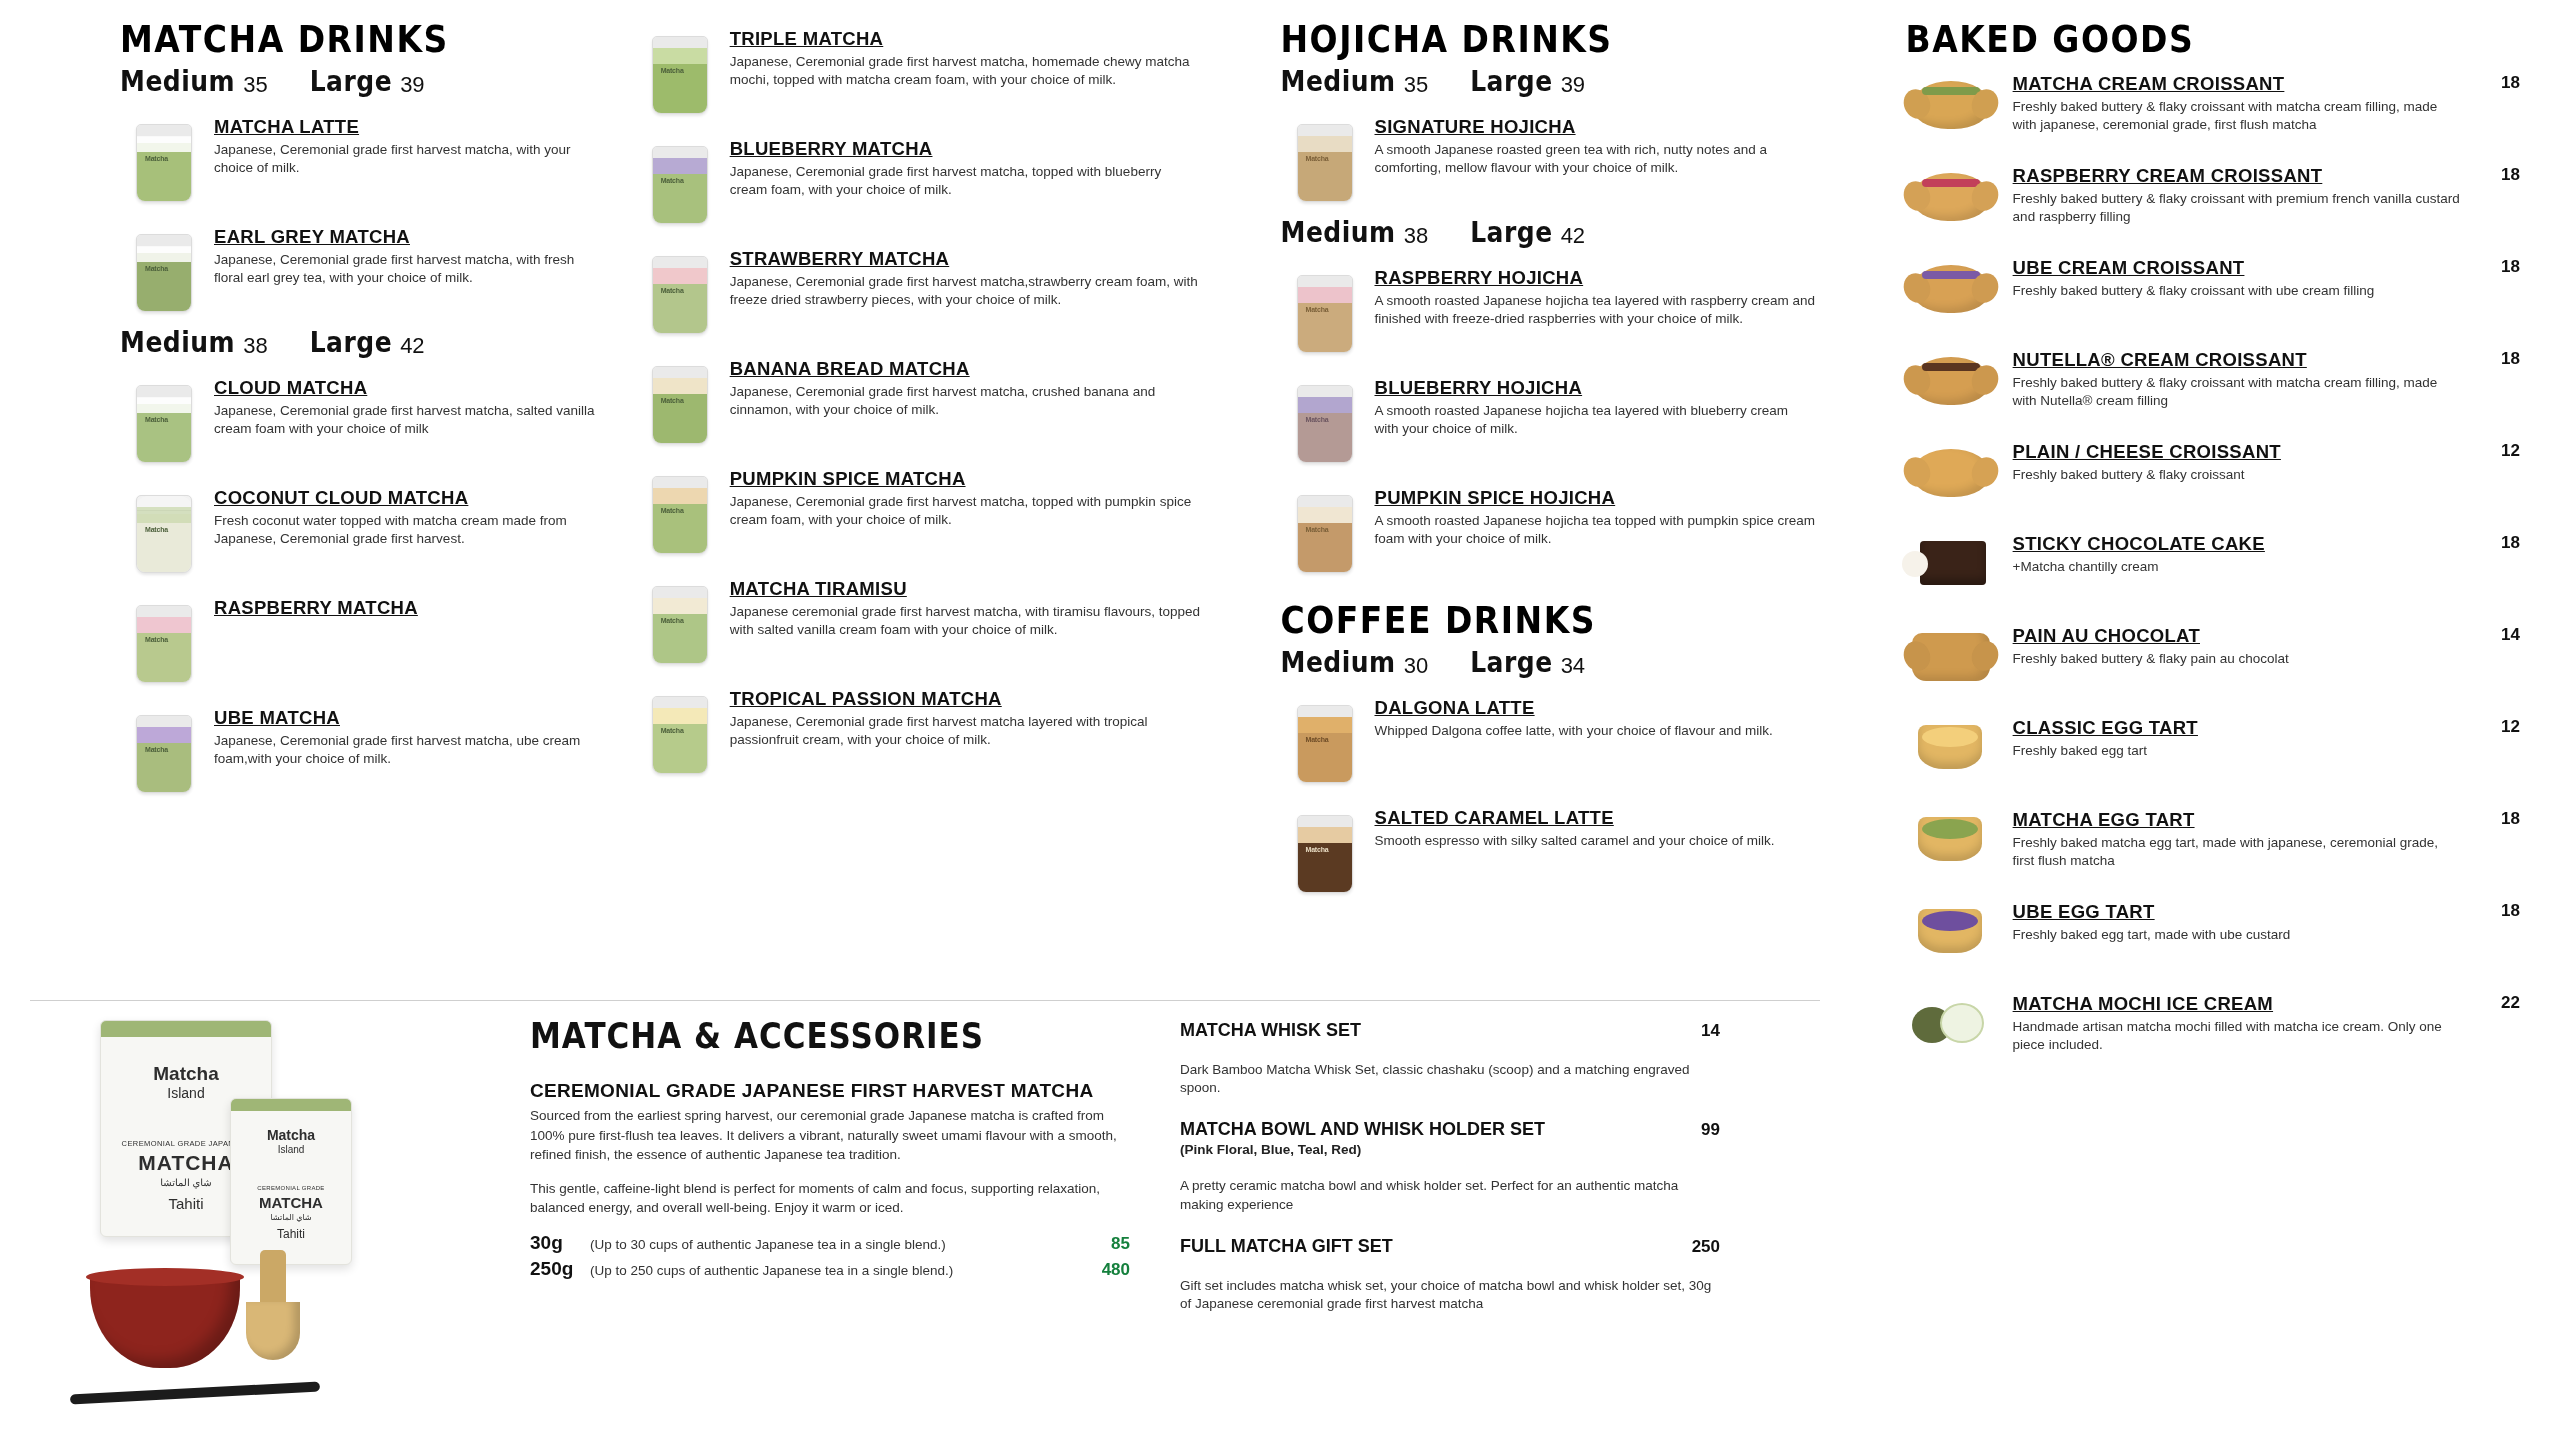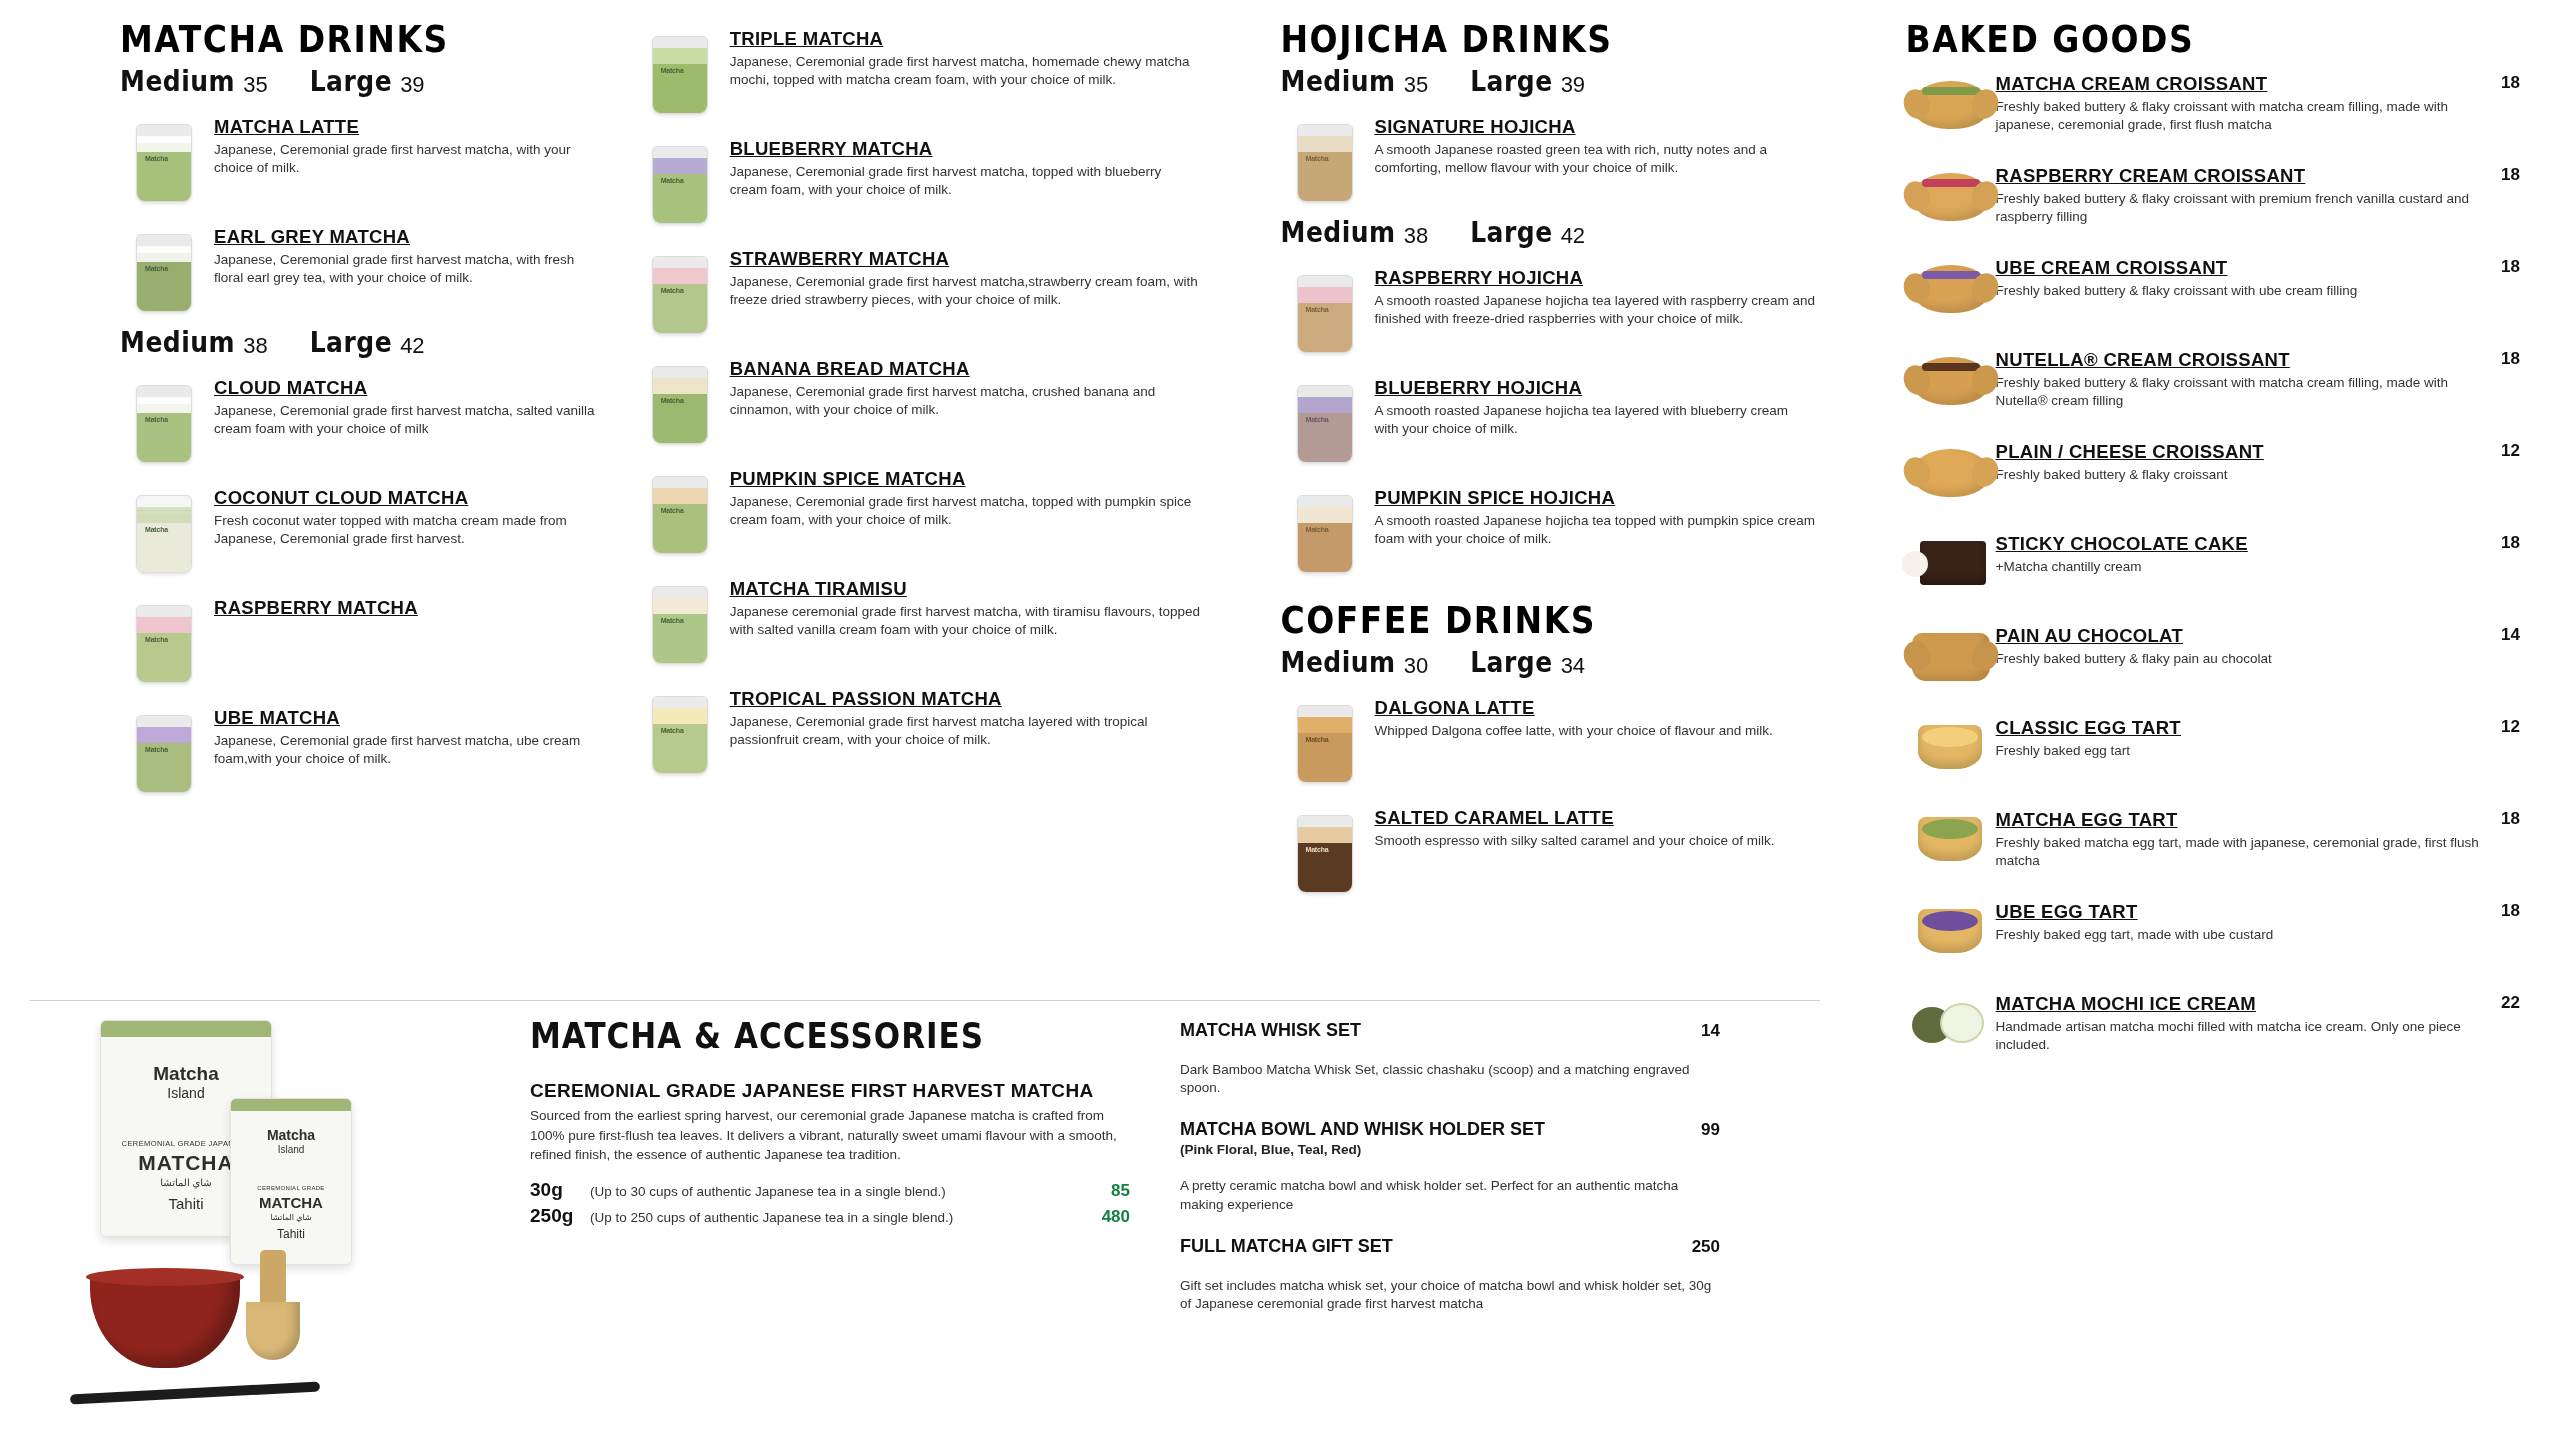--- a/index.html
+++ b/index.html
@@ -384,21 +384,21 @@
     color: #222;
     margin-top: 2px;
   }
   .acc-item-desc {
     font-size: 13.5px;
     line-height: 1.35;
     color: #333;
     margin-top: 20px;
   }
 
-  .baked-item { display: flex; align-items: flex-start; margin-bottom: 14px; }
+  .baked-item { display: flex; align-items: flex-start; margin-bottom: 14px; gap: 17px; }
   .baked-thumb { width: 90px; min-width: 90px; height: 78px; position: relative; }
 </style>
 </head>
 <body>
 
 <div class="page">
 
   <div class="columns">
 
     <div class="col col-1">
@@ -927,20 +927,21 @@
           <div class="handle"></div>
           <div class="body"></div>
         </div>
       <div class="scoop"></div>
     </div>
 
     <div class="bottom-text">
       <div class="acc-title">MATCHA &amp; ACCESSORIES</div>
       <div class="acc-sub">CEREMONIAL GRADE JAPANESE FIRST HARVEST MATCHA</div>
       <div class="acc-p">Sourced from the earliest spring harvest, our ceremonial grade Japanese matcha is crafted from 100% pure first-flush tea leaves. It delivers a vibrant, naturally sweet umami flavour with a smooth, refined finish, the essence of authentic Japanese tea tradition.</div>
+      <div class="acc-p">This gentle, caffeine-light blend is perfect for moments of calm and focus, supporting relaxation, balanced energy, and overall well-being. Enjoy it warm or iced.</div>
 
       <div class="wt-row">
         <span class="wt-amt">30g</span>
         <span class="wt-note">(Up to 30 cups of authentic Japanese tea in a single blend.)</span>
         <span class="wt-price">85</span>
       </div>
       <div class="wt-row">
         <span class="wt-amt">250g</span>
         <span class="wt-note">(Up to 250 cups of authentic Japanese tea in a single blend.)</span>
         <span class="wt-price">480</span>

